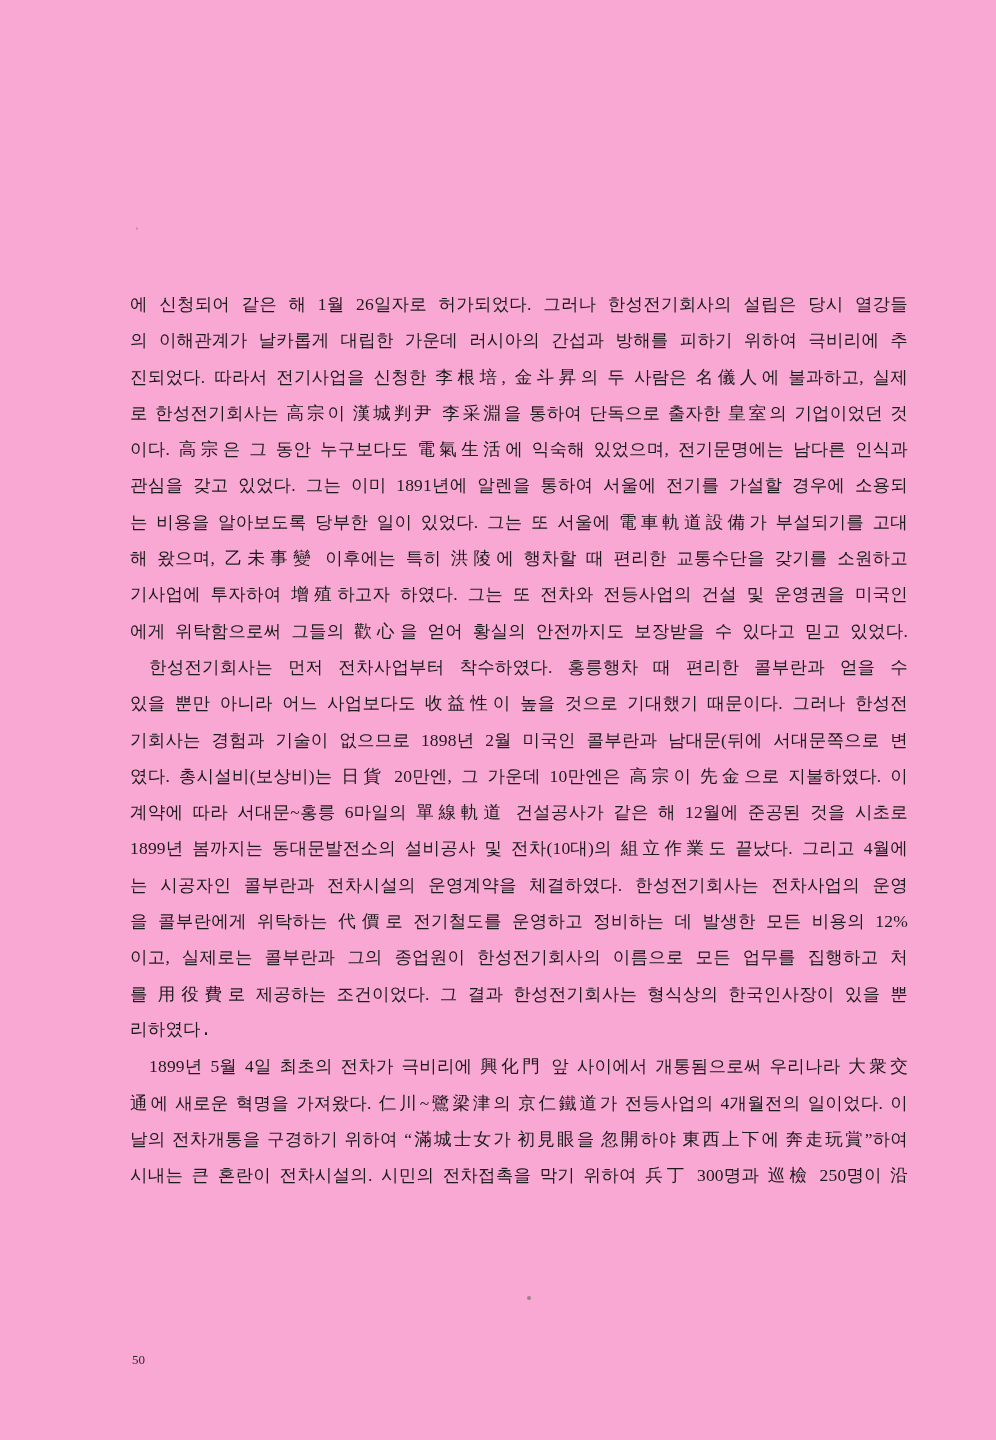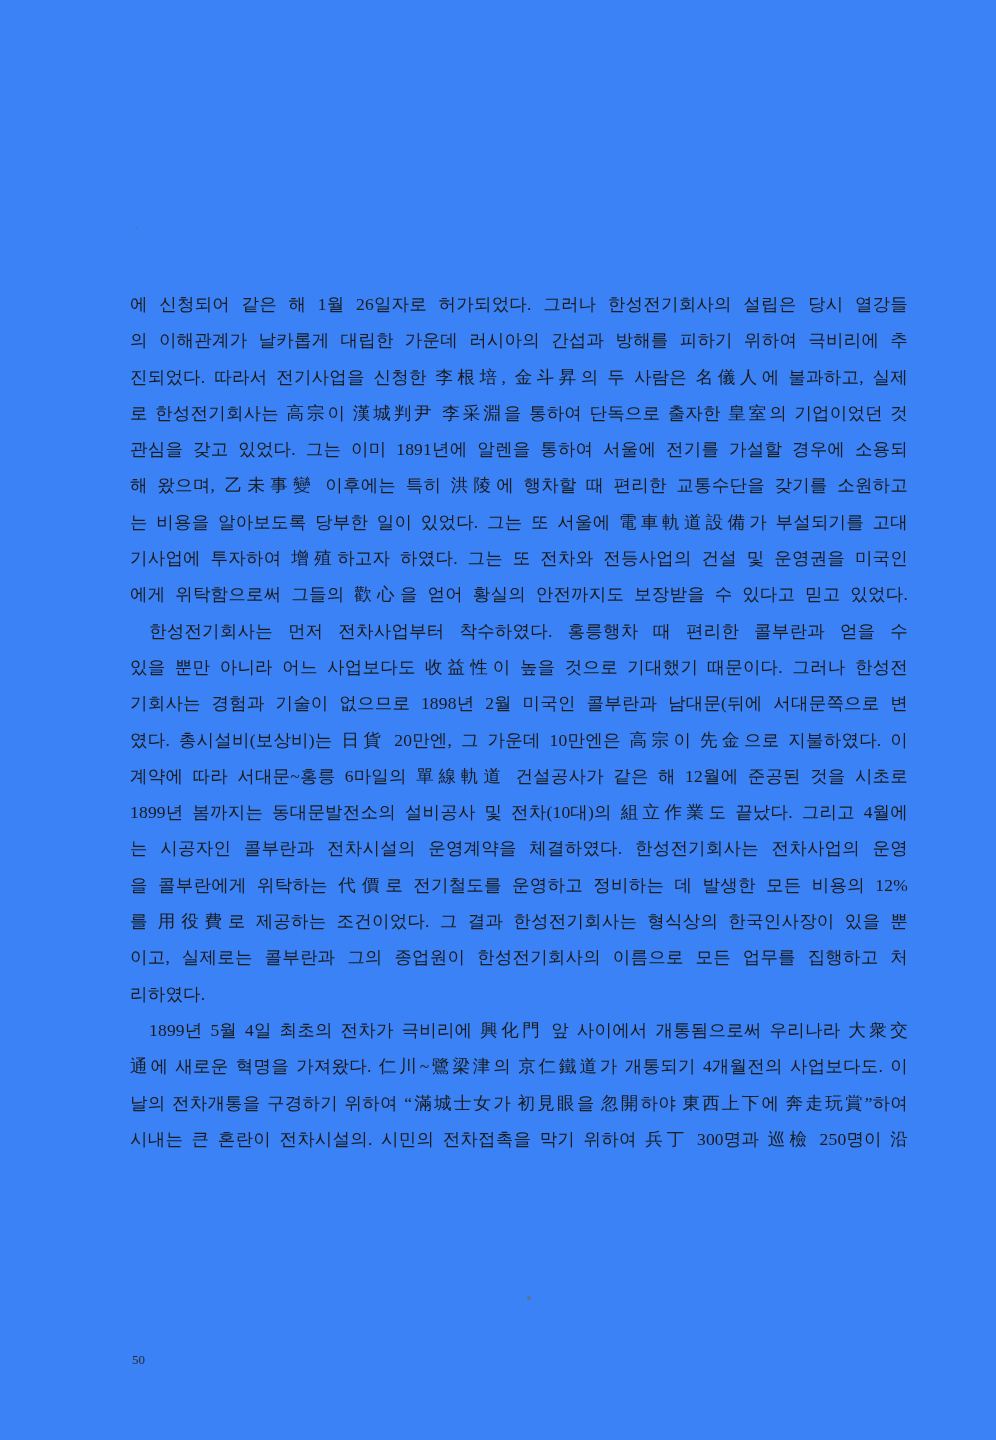--- a/index.html
+++ b/index.html
@@ -5,21 +5,21 @@
   html, body {
     margin: 0;
     padding: 0;
     background: #e8e6e0;
   }
   .page {
     position: relative;
     width: 996px;
     height: 1440px;
     margin: 0 auto;
-    background: #3b82f6;
+    background: #f9a8d4;
     overflow: hidden;
     font-family: "Liberation Serif", "DejaVu Serif", serif;
     color: #1b1b1b;
   }
   .text-block {
     position: absolute;
     left: 130px;
     top: 286px;
     width: 778px;
     font-size: 17.5px;
@@ -29,20 +29,21 @@
     height: 36.3px;
     line-height: 36.3px;
     overflow: hidden;
     text-align: justify;
     text-align-last: justify;
     word-break: keep-all;
   }
   .line.no-fill {
     text-align: left;
     text-align-last: left;
+    font-family: Liberation Mono, monospace;
   }
   .line.indent {
     text-indent: 19px;
   }
   .page-number {
     position: absolute;
     left: 132px;
     top: 1348px;
     font-size: 13px;
     line-height: 24px;
@@ -61,37 +62,38 @@
 </style>
 </head>
 <body>
 
 <div class="page">
   <div class="text-block">
       <div class="line">에 신청되어 같은 해 1월 26일자로 허가되었다. 그러나 한성전기회사의 설립은 당시 열강들</div>
       <div class="line">의 이해관계가 날카롭게 대립한 가운데 러시아의 간섭과 방해를 피하기 위하여 극비리에 추</div>
       <div class="line">진되었다. 따라서 전기사업을 신청한 李根培, 金斗昇의 두 사람은 名儀人에 불과하고, 실제</div>
       <div class="line">로 한성전기회사는 高宗이 漢城判尹 李采淵을 통하여 단독으로 출자한 皇室의 기업이었던 것</div>
+      <div class="line">이다. 高宗은 그 동안 누구보다도 電氣生活에 익숙해 있었으며, 전기문명에는 남다른 인식과</div>
       <div class="line">관심을 갖고 있었다. 그는 이미 1891년에 알렌을 통하여 서울에 전기를 가설할 경우에 소용되</div>
+      <div class="line">는 비용을 알아보도록 당부한 일이 있었다. 그는 또 서울에 電車軌道設備가 부설되기를 고대</div>
       <div class="line">해 왔으며, 乙未事變 이후에는 특히 洪陵에 행차할 때 편리한 교통수단을 갖기를 소원하고</div>
-      <div class="line">는 비용을 알아보도록 당부한 일이 있었다. 그는 또 서울에 電車軌道設備가 부설되기를 고대</div>
       <div class="line">기사업에 투자하여 增殖하고자 하였다. 그는 또 전차와 전등사업의 건설 및 운영권을 미국인</div>
       <div class="line">에게 위탁함으로써 그들의 歡心을 얻어 황실의 안전까지도 보장받을 수 있다고 믿고 있었다.</div>
       <div class="line indent">한성전기회사는 먼저 전차사업부터 착수하였다. 홍릉행차 때 편리한 콜부란과 얻을 수</div>
       <div class="line">있을 뿐만 아니라 어느 사업보다도 收益性이 높을 것으로 기대했기 때문이다. 그러나 한성전</div>
       <div class="line">기회사는 경험과 기술이 없으므로 1898년 2월 미국인 콜부란과 남대문(뒤에 서대문쪽으로 변</div>
       <div class="line">였다. 총시설비(보상비)는 日貨 20만엔, 그 가운데 10만엔은 高宗이 先金으로 지불하였다. 이</div>
       <div class="line">계약에 따라 서대문~홍릉 6마일의 單線軌道 건설공사가 같은 해 12월에 준공된 것을 시초로</div>
       <div class="line">1899년 봄까지는 동대문발전소의 설비공사 및 전차(10대)의 組立作業도 끝났다. 그리고 4월에</div>
       <div class="line">는 시공자인 콜부란과 전차시설의 운영계약을 체결하였다. 한성전기회사는 전차사업의 운영</div>
       <div class="line">을 콜부란에게 위탁하는 代價로 전기철도를 운영하고 정비하는 데 발생한 모든 비용의 12%</div>
+      <div class="line">이고, 실제로는 콜부란과 그의 종업원이 한성전기회사의 이름으로 모든 업무를 집행하고 처</div>
       <div class="line">를 用役費로 제공하는 조건이었다. 그 결과 한성전기회사는 형식상의 한국인사장이 있을 뿐</div>
-      <div class="line">이고, 실제로는 콜부란과 그의 종업원이 한성전기회사의 이름으로 모든 업무를 집행하고 처</div>
       <div class="line no-fill">리하였다.</div>
       <div class="line indent">1899년 5월 4일 최초의 전차가 극비리에 興化門 앞 사이에서 개통됨으로써 우리나라 大衆交</div>
-      <div class="line">通에 새로운 혁명을 가져왔다. 仁川~鷺梁津의 京仁鐵道가 개통되기 4개월전의 사업보다도. 이</div>
+      <div class="line">通에 새로운 혁명을 가져왔다. 仁川~鷺梁津의 京仁鐵道가 전등사업의 4개월전의 일이었다. 이</div>
       <div class="line">날의 전차개통을 구경하기 위하여 “滿城士女가 初見眼을 忽開하야 東西上下에 奔走玩賞”하여</div>
       <div class="line">시내는 큰 혼란이 전차시설의. 시민의 전차접촉을 막기 위하여 兵丁 300명과 巡檢 250명이 沿</div>
     </div>
   <div class="page-number">50</div>
   <div class="speck speck-1"></div>
   <div class="speck speck-2"></div>
 </div>
 
 </body></html>

